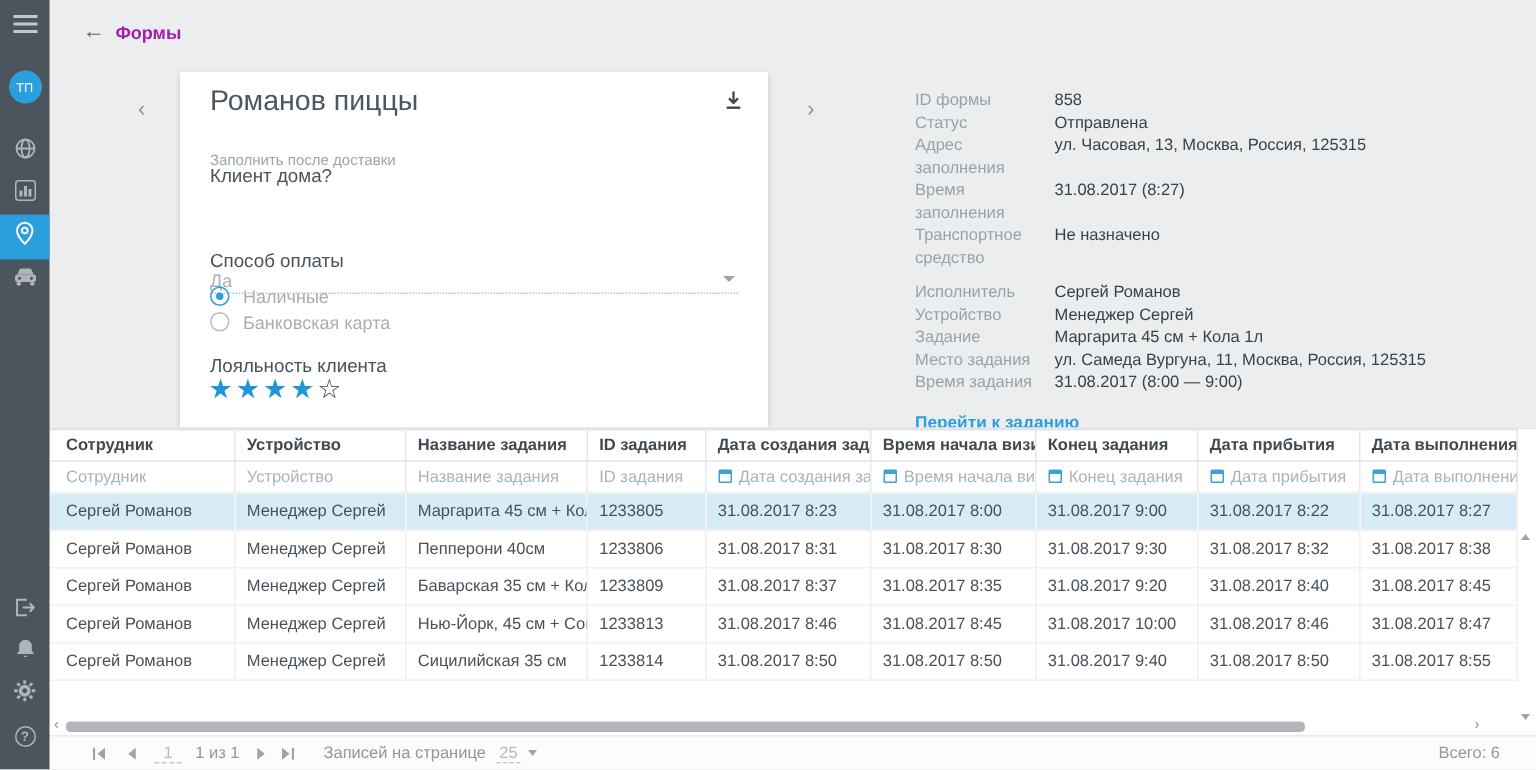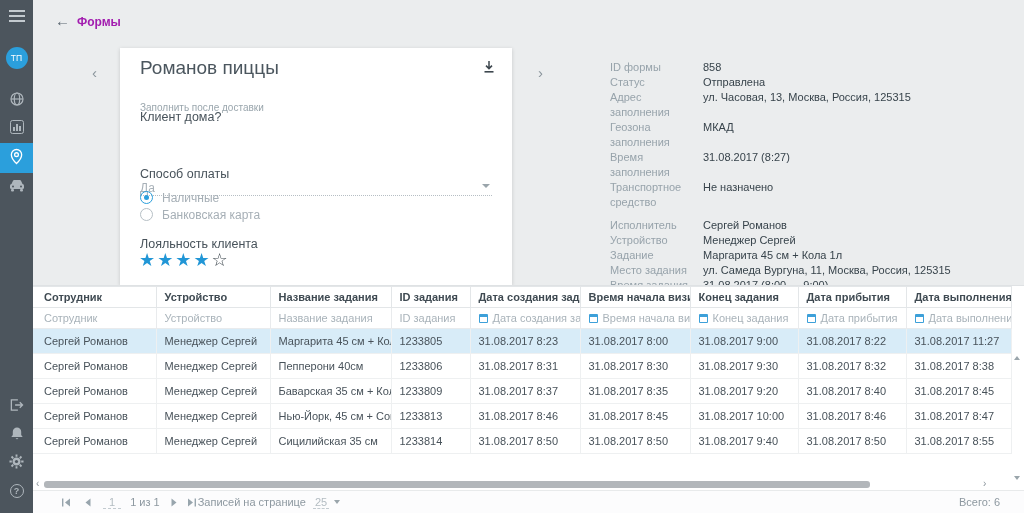--- a/index.html
+++ b/index.html
@@ -88,21 +88,21 @@
   .hscroll .arrL { left:3px; } .hscroll .arrR { left:950px; }
   .hscroll .thumb { position:absolute; left:11px; top:0; width:826px; height:7px; background:#b2b6ba; border-radius:3px; cursor:grab; }
 
   
   .pagebar { position:absolute; left:33px; top:490px; width:991px; height:23px; background:#fcfcfd; border-top:1px solid #e8eaeb; display:flex; align-items:center; font-size:11px; color:#97a2aa; }
   .pg-ic { display:flex; align-items:center; cursor:pointer; }
   .pg-first { margin-left:28px; } .pg-prev { margin-left:13px; }
   .pg-cur { margin-left:12px; color:#b3bcc2; border-bottom:1px dashed #c3cbd0; padding:0 6px; cursor:text; }
   .pg-info { margin-left:9px; color:#8d98a0; }
   .pg-next { margin-left:11px; } .pg-last { margin-left:9px; }
-  .pg-perpage { margin-left:1px; color:#8d98a0; }
+  .pg-perpage { margin-left:19px; color:#8d98a0; }
   .pg-ppval { margin-left:7px; color:#b3bcc2; border-bottom:1px dashed #c3cbd0; padding:0 2px; cursor:pointer; }
   .pg-dd { margin-left:5px; width:0; height:0; border-left:3.5px solid transparent; border-right:3.5px solid transparent; border-top:4px solid #9aa5ab; cursor:pointer; }
   .pg-total { margin-left:auto; margin-right:24px; color:#8d98a0; }
 </style>
 </head>
 <body>
 
 <div class="sidebar">
   <div class="burger">
       <i></i>
@@ -226,24 +226,20 @@
         <div class="d-label">ID формы</div>
         <div class="d-value">858</div>
       </div>
       <div class="d-row">
         <div class="d-label">Статус</div>
         <div class="d-value">Отправлена</div>
       </div>
       <div class="d-row">
         <div class="d-label">Адрес заполнения</div>
         <div class="d-value">ул. Часовая, 13, Москва, Россия, 125315</div>
-      </div>
-      <div class="d-row">
-        <div class="d-label">Геозона заполнения</div>
-        <div class="d-value">МКАД</div>
       </div>
       <div class="d-row">
         <div class="d-label">Время заполнения</div>
         <div class="d-value">31.08.2017 (8:27)</div>
       </div>
       <div class="d-row">
         <div class="d-label">Транспортное средство</div>
         <div class="d-value">Не назначено</div>
       </div>
       <div class="d-row gap">
@@ -313,21 +309,21 @@
     <tbody id="tbody">
         <tr class="data sel">
           <td>Сергей Романов</td>
           <td>Менеджер Сергей</td>
           <td>Маргарита 45 см + Кола 1л</td>
           <td>1233805</td>
           <td>31.08.2017 8:23</td>
           <td>31.08.2017 8:00</td>
           <td>31.08.2017 9:00</td>
           <td>31.08.2017 8:22</td>
-          <td>31.08.2017 11:27</td>
+          <td>31.08.2017 8:27</td>
         </tr>
         <tr class="data">
           <td>Сергей Романов</td>
           <td>Менеджер Сергей</td>
           <td>Пепперони 40см</td>
           <td>1233806</td>
           <td>31.08.2017 8:31</td>
           <td>31.08.2017 8:30</td>
           <td>31.08.2017 9:30</td>
           <td>31.08.2017 8:32</td>

